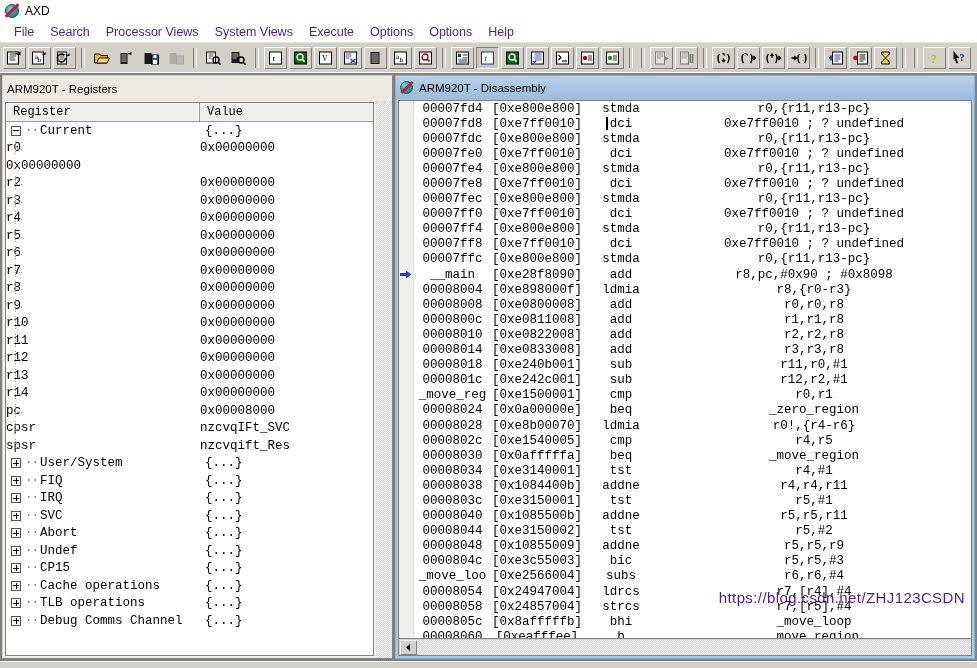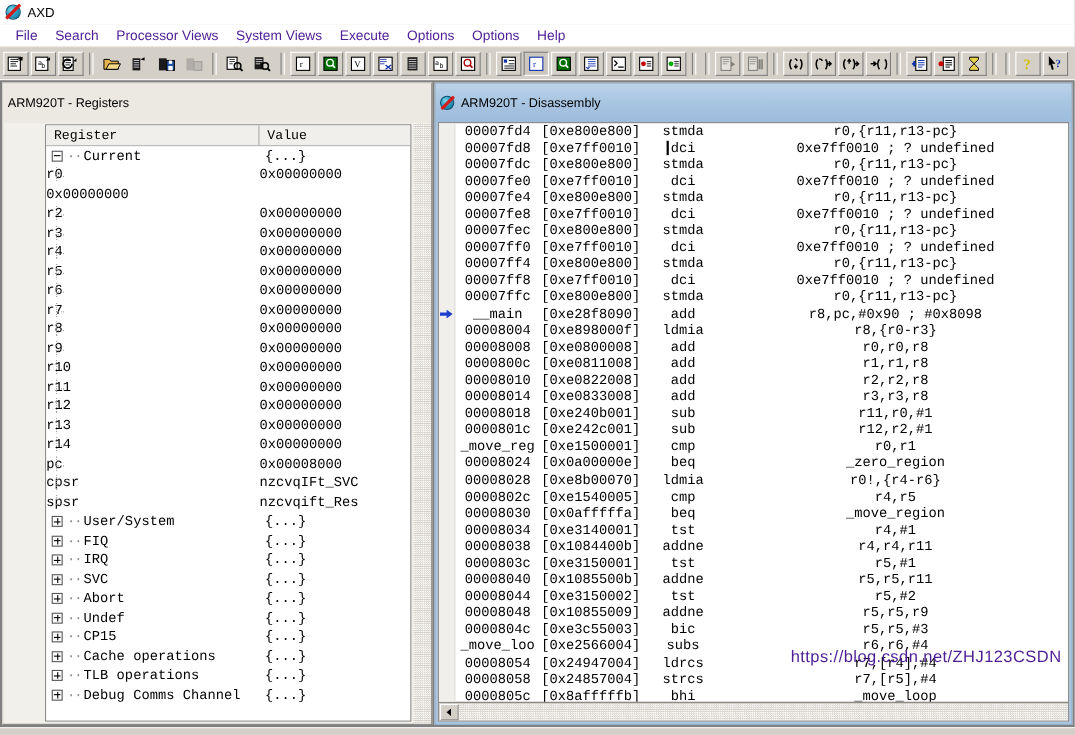--- a/index.html
+++ b/index.html
@@ -127,21 +127,21 @@
   .mdi.inactive {
     border: 1px solid #d4d0c8;
     border-right-color: #808080;
     border-bottom-color: #808080;
     background: #ece9e2;
   }
   .mdi.registers { width: 391px; flex: 0 0 391px; background: #f2f0eb; }
   .mdi.disasm { flex: 1 1 auto; }
 
   .mdi-title {
-    height: 36px;
+    height: 25px;
     display: flex; align-items: center;
     padding-left: 4px;
     flex: 0 0 auto;
     font-size: 11.5px;
     color: #000;
     box-sizing: border-box;
   }
   .mdi-title.inactive { background: #ece9e2; }
   .mdi-title.active {
     background: linear-gradient(to bottom, #bcd3ea 0%, #a9c6e2 45%, #9dbcdc 100%);
@@ -636,21 +636,21 @@
     </div>
   </div>
 
   <div class="workspace">
 
     <div class="mdi registers inactive">
       <div class="mdi-title inactive">
         <span>ARM920T - Registers</span>
       </div>
       <div class="mdi-body">
-        <div style="display:flex; flex:1 1 auto; overflow:hidden;margin-left:36px;">
+        <div style="display:flex; flex:1 1 auto; overflow:hidden;">
           <div class="reg-outer">
             <div class="reg-head">
               <div class="hc c1">Register</div>
               <div class="hc c2">Value</div>
             </div>
             <div class="reg-rows">
 
               <div class="reg-row">
                   <div class="reg-name indent-0">
                     <span class="tw"></span>

